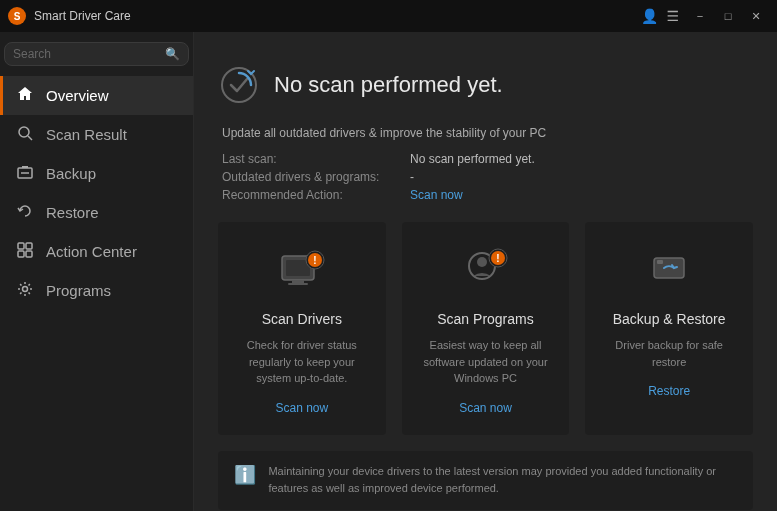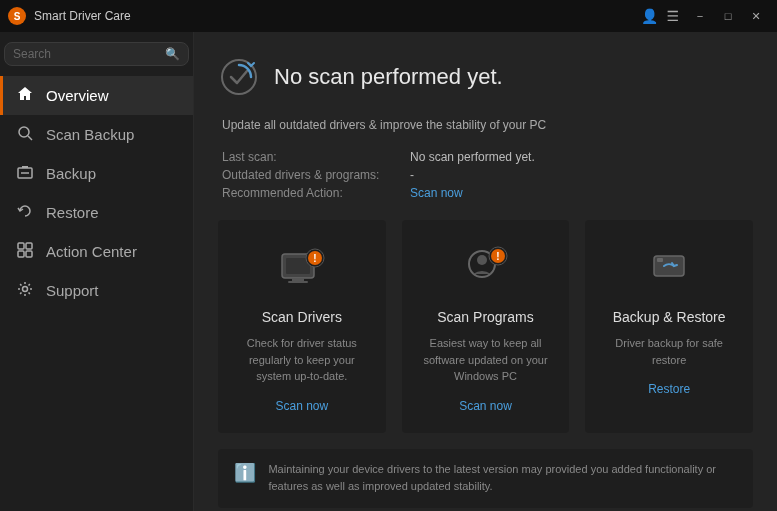--- a/index.html
+++ b/index.html
@@ -143,21 +143,21 @@
       width: 18px;
       text-align: center;
       flex-shrink: 0;
     }
 
     
     .main-content {
       flex: 1;
       background: #242424;
       overflow-y: auto;
-      padding: 24px 24px;
+      padding: 32px 24px;
       display: flex;
       flex-direction: column;
       gap: 16px;
     }
 
     
     .content-header {
       display: flex;
       align-items: center;
       gap: 14px;
@@ -175,21 +175,21 @@
       font-size: 22px;
       font-weight: 400;
     }
 
     .info-section {
       margin-left: 4px;
     }
     .info-subtitle {
       color: #aaa;
       font-size: 12px;
-      margin-bottom: 18px;
+      margin-bottom: 12px;
     }
     .info-grid {
       display: grid;
       grid-template-columns: 180px auto;
       gap: 4px 8px;
       font-size: 12px;
     }
     .info-label { color: #888; }
     .info-value { color: #bbb; }
     .info-link { color: #4a9edd; text-decoration: none; cursor: pointer; }
@@ -294,21 +294,21 @@
         <span>Overview</span>
       </div>
 
       <div class="nav-item">
         <span class="nav-icon">
           <svg width="16" height="16" viewBox="0 0 16 16" fill="currentColor">
             <circle cx="7" cy="7" r="5" fill="none" stroke="currentColor" stroke-width="1.5"></circle>
             <line x1="11" y1="11" x2="15" y2="15" stroke="currentColor" stroke-width="1.5"></line>
           </svg>
         </span>
-        <span>Scan Backup</span>
+        <span>Scan Result</span>
       </div>
 
       <div class="nav-item">
         <span class="nav-icon">
           <svg width="16" height="16" viewBox="0 0 16 16" fill="currentColor">
             <rect x="1" y="4" width="14" height="10" rx="1" fill="none" stroke="currentColor" stroke-width="1.5"></rect>
             <path d="M5 4V2h6v2"></path>
             <line x1="4" y1="9" x2="12" y2="9" stroke="currentColor" stroke-width="1.5"></line>
           </svg>
         </span>
@@ -337,21 +337,21 @@
         <span>Action Center</span>
       </div>
 
       <div class="nav-item">
         <span class="nav-icon">
           <svg width="16" height="16" viewBox="0 0 16 16" fill="currentColor">
             <circle cx="8" cy="8" r="2.5" fill="none" stroke="currentColor" stroke-width="1.5"></circle>
             <path d="M8 1v2M8 13v2M1 8h2M13 8h2M3.1 3.1l1.4 1.4M11.5 11.5l1.4 1.4M3.1 12.9l1.4-1.4M11.5 4.5l1.4-1.4" stroke="currentColor" stroke-width="1.5"></path>
           </svg>
         </span>
-        <span>Support</span>
+        <span>Programs</span>
       </div>
 
     </nav>
   </div>
 
   <div class="main-content">
 
     <div class="content-header">
       <div class="scan-icon-large">
         <svg width="40" height="40" viewBox="0 0 40 40" fill="none">
@@ -422,17 +422,17 @@
         </div>
         <div class="card-title">Backup &amp; Restore</div>
         <div class="card-desc">Driver backup for safe restore</div>
         <a class="card-link">Restore</a>
       </div>
 
     </div>
 
     <div class="info-banner">
       <span class="info-banner-icon">ℹ️</span>
-      <span class="info-banner-text">Maintaining your device drivers to the latest version may provided you added functionality or features as well as improved updated stability.</span>
+      <span class="info-banner-text">Maintaining your device drivers to the latest version may provided you added functionality or features as well as improved device performed.</span>
     </div>
 
   </div>
 </div>
 
 </body></html>

